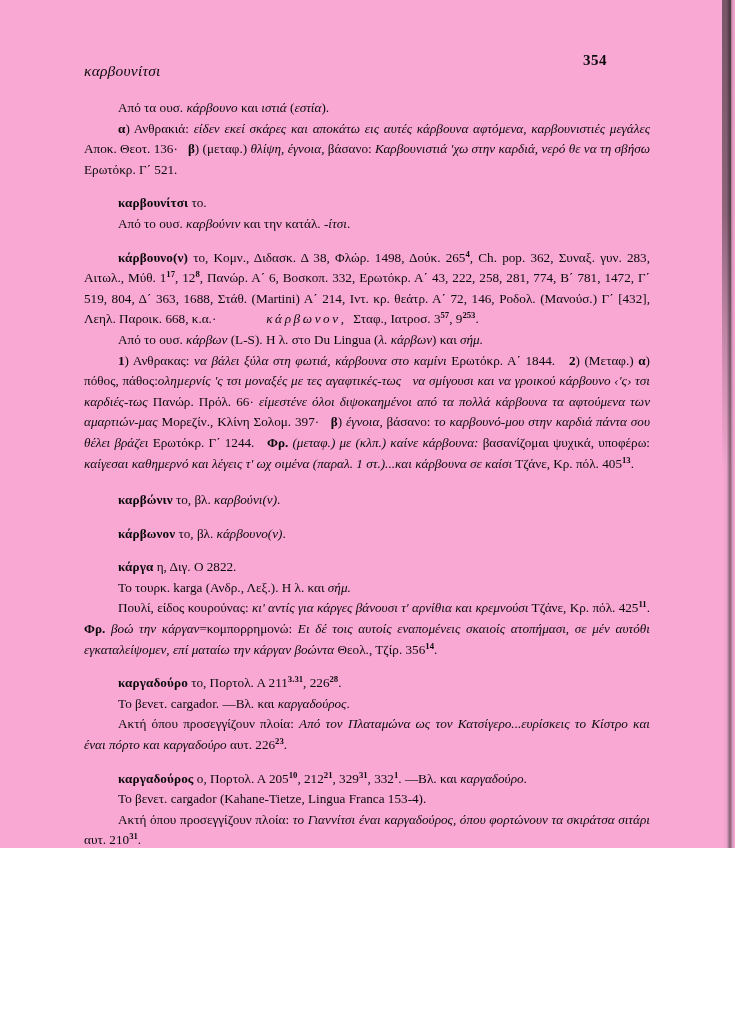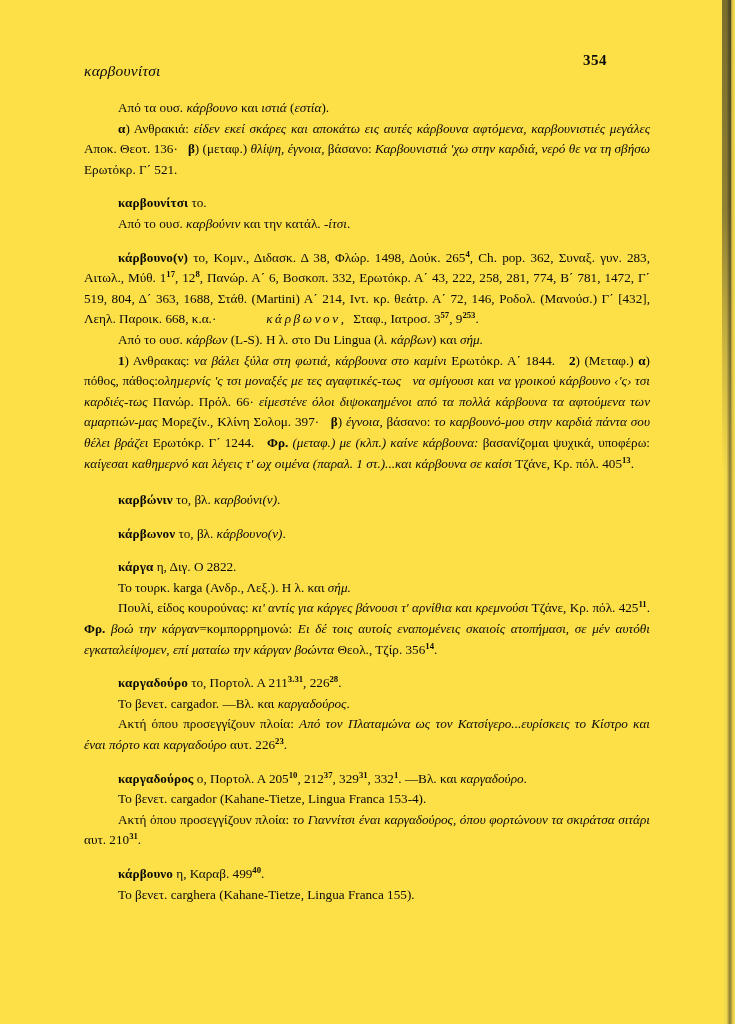--- a/index.html
+++ b/index.html
@@ -7,23 +7,23 @@
     padding: 0;
     background: #ffffff;
   }
   body {
     font-family: "Liberation Serif", "DejaVu Serif", serif;
     color: #0a0a0a;
   }
   #page {
     position: relative;
     width: 735px;
-    height: 1024px;
+    height: 848px;
     overflow: hidden;
-    background: #fde047;
+    background: #f9a8d4;
   }
   
   .scan-edge {
     position: absolute;
     top: 0;
     right: 0;
     width: 13px;
     height: 1024px;
     background: linear-gradient(to right,
         rgba(255,255,255,0) 0%,
@@ -185,21 +185,21 @@
     <p class="para">
       Το βενετ. <span class="lat">cargador</span>. —Βλ. και <span class="it">καργαδούρος</span>.
     </p>
     <p class="para">
       Ακτή όπου προσεγγίζουν πλοία: <span class="it">Από τον Πλαταμώνα ως τον Κατσίγερο...ευρίσκεις το Κίστρο και έναι πόρτο και καργαδούρο</span> αυτ. 226<sup>23</sup>.
     </p>
 
     <div class="gap-md"></div>
 
     <p class="entry">
-      <span class="lemma">καργαδούρος</span> ο, Πορτολ. Α 205<sup>10</sup>, 212<sup>37</sup>, 329<sup>31</sup>, 332<sup>1</sup>. —Βλ. και <span class="it">καργαδούρο</span>.
+      <span class="lemma">καργαδούρος</span> ο, Πορτολ. Α 205<sup>10</sup>, 212<sup>21</sup>, 329<sup>31</sup>, 332<sup>1</sup>. —Βλ. και <span class="it">καργαδούρο</span>.
     </p>
     <p class="para">
       Το βενετ. <span class="lat">cargador</span> (<span class="lat">Kahane-Tietze, Lingua Franca</span> 153-4).
     </p>
     <p class="para">
       Ακτή όπου προσεγγίζουν πλοία: <span class="it">το Γιαννίτσι έναι καργαδούρος, όπου φορτώνουν τα σκιράτσα σιτάρι</span> αυτ. 210<sup>31</sup>.
     </p>
 
     <div class="gap-md"></div>
 

